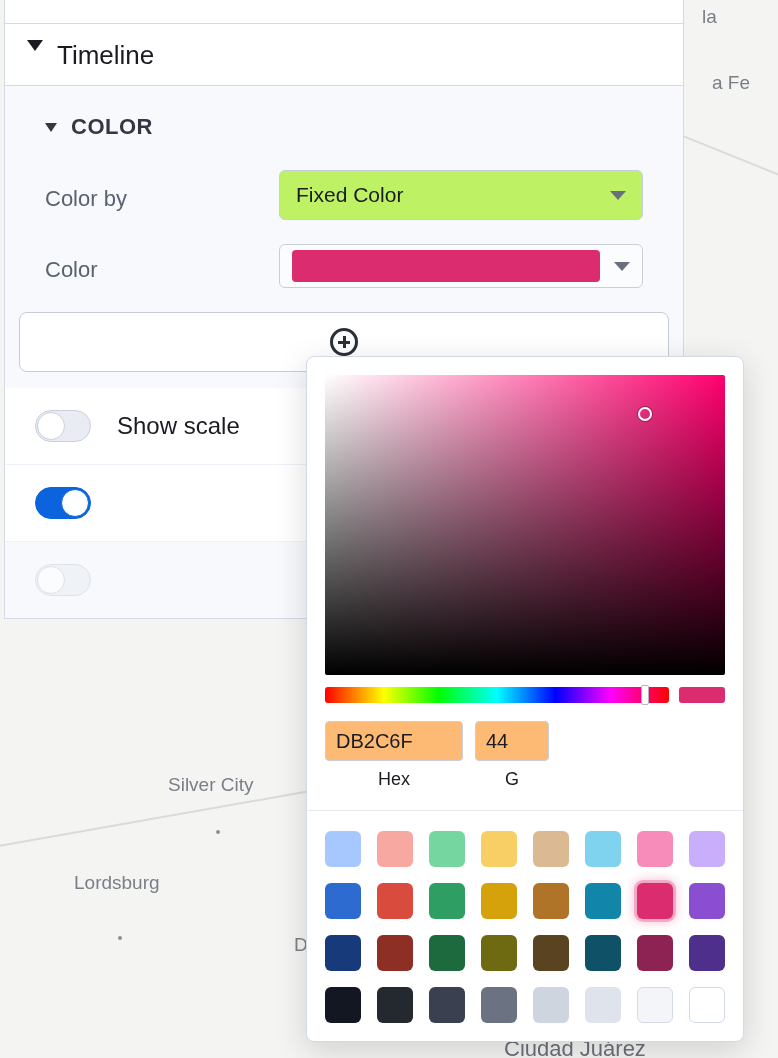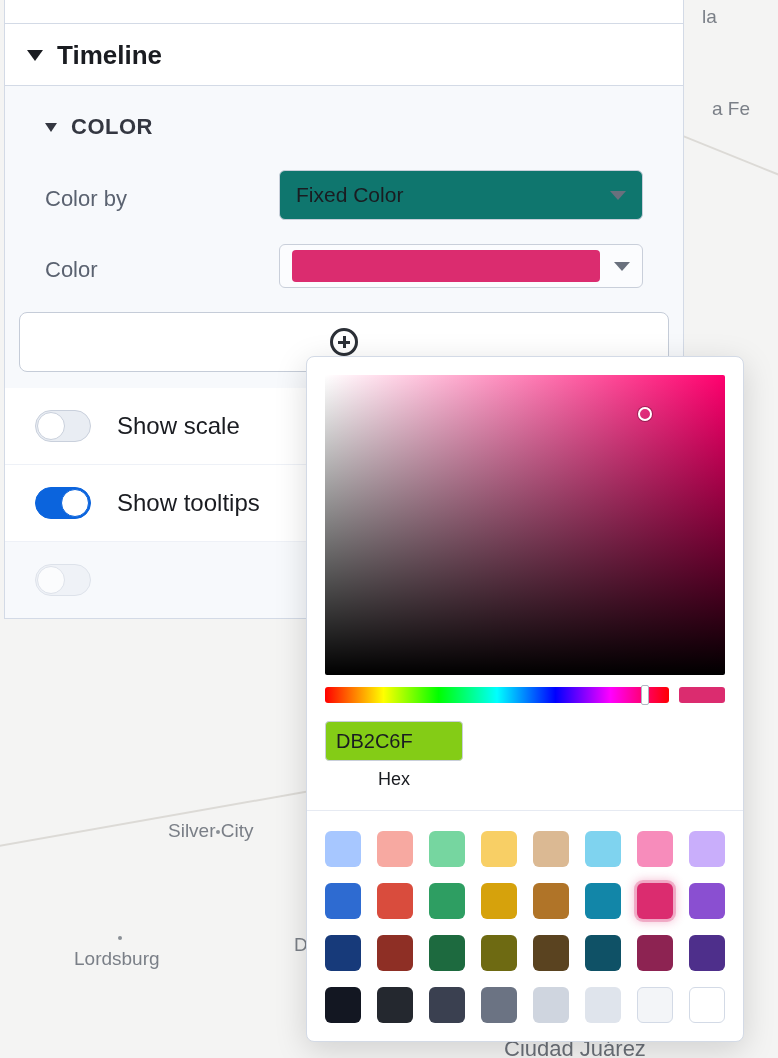--- a/index.html
+++ b/index.html
@@ -43,25 +43,25 @@
 
     
     .panel-top {
       height: 24px;
       background: #fff;
       border-bottom: 1px solid #d3dae6;
     }
 
     .section-header {
       display: flex;
-      align-items: center;
+      align-items: flex-start;
       gap: 14px;
       padding: 16px 22px 14px 22px;
       font-size: 26px;
-      font-weight: 700;
+      font-weight: 400;
       border-bottom: 1px solid #d3dae6;
       background:#fff;
     }
     .tri-down { width:0;height:0;border-left:8px solid transparent;border-right:8px solid transparent;border-top:11px solid #1a1c21; }
     .tri-down-sm { width:0;height:0;border-left:6px solid transparent;border-right:6px solid transparent;border-top:9px solid #343741; }
     .tri-right-sm { width:0;height:0;border-top:7px solid transparent;border-bottom:7px solid transparent;border-left:10px solid #343741; }
 
     .body-gray {
       background: #f7f9fc;
       padding: 0 0 16px 0;
@@ -78,21 +78,21 @@
     .row {
       display:flex;align-items:center;margin:24px 40px 0 40px;
     }
     .row-label {
       flex: 0 0 234px;
       font-size:22px;color:#5a6270;margin-top:8px;
     }
     .select {
       flex:1;
       height:50px;border:1px solid #c9cfda;border-radius:6px;
-      background:#0f766e;
+      background:#bef264;
       display:flex;align-items:center;justify-content:space-between;
       padding:0 16px;font-size:21px;color:#1a1c21;
     }
     .select .caret {
       width:0;height:0;border-left:8px solid transparent;border-right:8px solid transparent;border-top:9px solid #69707d;
     }
     .swatch-select {
       flex:1;
       height:44px;border:1px solid #c9cfda;border-radius:6px;background:#fbfcfe;
       display:flex;align-items:center;padding:6px 12px;gap:14px;
@@ -169,21 +169,21 @@
       position:absolute;top:-2px;width:8px;height:20px;background:#fff;border:1px solid #b0b6c2;border-radius:2px;transform:translateX(-50%);
     }
     .current {
       width:46px;height:16px;border-radius:3px;background:#db2c6f;
     }
     .inputs {
       display:flex;gap:12px;margin-top:18px;
     }
     .in-col { display:flex;flex-direction:column;align-items:center;gap:8px;}
     .in-col input {
-      height:40px;border:1px solid #c9cfda;border-radius:4px;background:#84cc16;
+      height:40px;border:1px solid #c9cfda;border-radius:4px;background:#fdba74;
       font-size:20px;padding:0 10px;text-align:left;color:#1a1c21;font-family:inherit;
     }
     .hex-in { width:138px; }
     .rgb-in { width:74px; }
     .in-label { font-size:18px;color:#1a1c21;}
     .divider { height:1px;background:#e6eaf2;margin:20px -18px 0 -18px;}
     .palette {
       display:grid;
       grid-template-columns: repeat(8, 36px);
       gap: 16px;
@@ -196,24 +196,24 @@
     .sw.sel {
       box-shadow: 0 0 0 3px rgba(219,44,111,0.28), 0 0 8px 4px rgba(219,44,111,0.25);
     }
     .sw.outline { border:1px solid #d3dae6; }
   </style>
 </head>
 <body>
 
 <div class="map-bg">
   <span class="map-label" style="left:702px;top:6px;">la</span>
-  <span class="map-label" style="left:712px;top:98px;">a Fe</span>
-  <span class="map-label" style="left:168px;top:820px;">Silver City</span>
+  <span class="map-label" style="left:712px;top:72px;">a Fe</span>
+  <span class="map-label" style="left:168px;top:774px;">Silver City</span>
   <span class="map-dot" style="left:216px;top:830px;"></span>
-  <span class="map-label" style="left:74px;top:948px;">Lordsburg</span>
+  <span class="map-label" style="left:74px;top:872px;">Lordsburg</span>
   <span class="map-dot" style="left:118px;top:936px;"></span>
   <span class="map-label" style="left:294px;top:934px;">De</span>
   <span class="map-label" style="left:504px;top:1036px;font-size:22px;color:#6b7078;">Ciudad Juárez</span>
   <span class="map-road" style="left:520px;top:150px;transform:rotate(22deg);"></span>
   <span class="map-road" style="left:-60px;top:820px;transform:rotate(-10deg);"></span>
 </div>
 
 <div class="panel">
   <div class="panel-top"></div>
 
@@ -255,21 +255,20 @@
     <div class="toggle-row">
       <div class="toggle">
           <div class="knob"></div>
         </div>
       <span>Show scale</span>
     </div>
     <div class="toggle-row">
       <div class="toggle on">
           <div class="knob"></div>
         </div>
-      <span>Show tooltips</span>
     </div>
     <div class="toggle-row disabled" style="border-bottom:none;">
       <div class="toggle" style="opacity:0.55">
           <div class="knob"></div>
         </div>
     </div>
   </div>
 </div>
 
 <div class="picker">
@@ -280,20 +279,24 @@
     <div class="hue">
       <div class="hue-handle" style="left: 93%;"></div>
     </div>
     <div class="current" style="background: rgb(219, 44, 111);"></div>
   </div>
 
   <div class="inputs">
     <div class="in-col">
       <input class="hex-in" value="DB2C6F" style="">
       <span class="in-label">Hex</span>
+    </div>
+    <div class="in-col">
+      <input class="rgb-in" value="44" style="">
+      <span class="in-label">G</span>
     </div>
   </div>
 
   <div class="divider"></div>
 
   <div class="palette">
       <div class="sw" style="background: rgb(167, 199, 255);"></div>
       <div class="sw" style="background: rgb(247, 169, 161);"></div>
       <div class="sw" style="background: rgb(118, 214, 160);"></div>
       <div class="sw" style="background: rgb(248, 207, 101);"></div>

